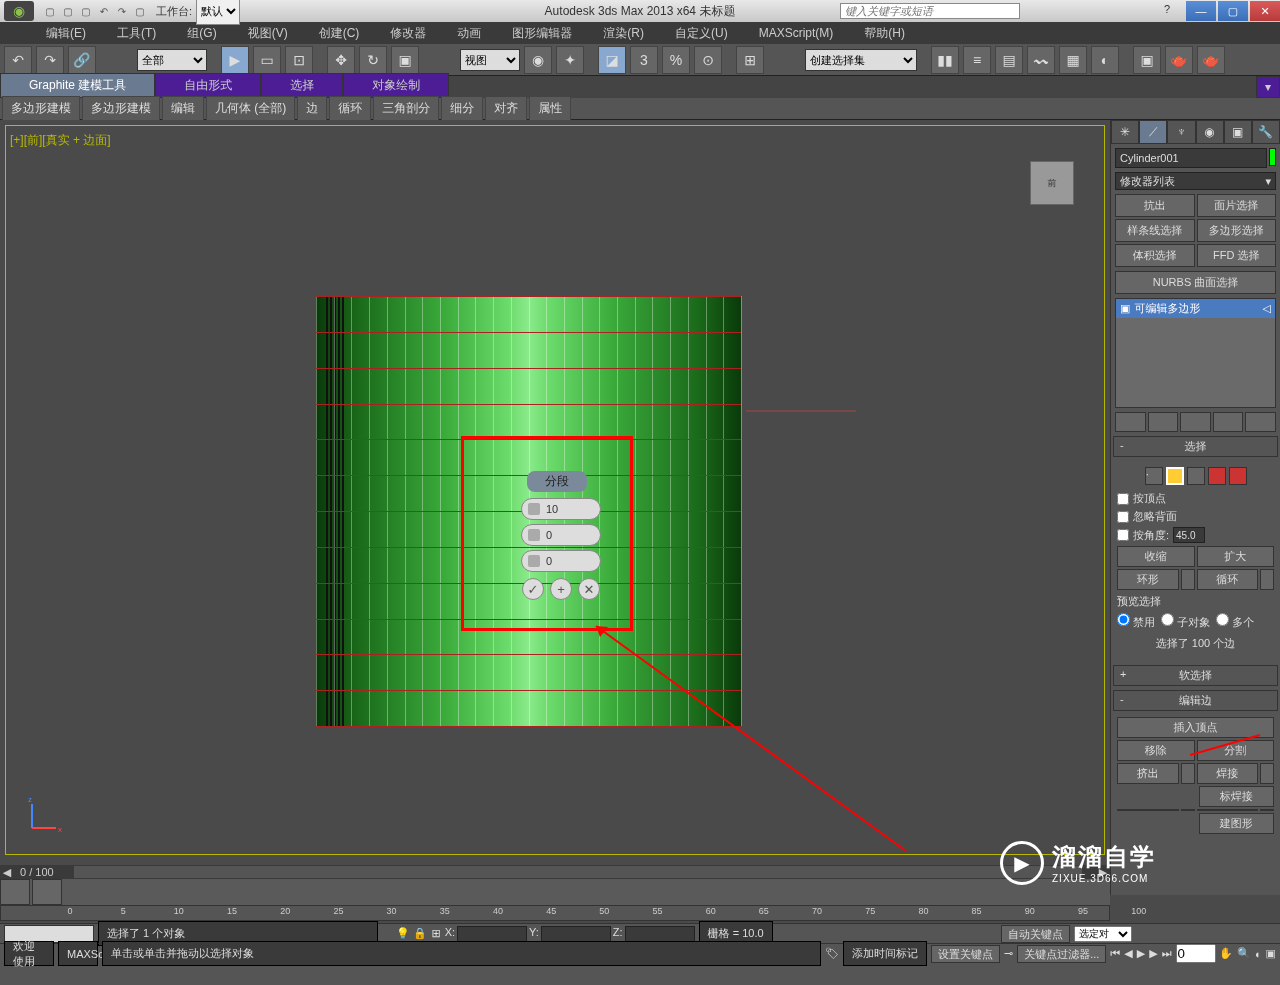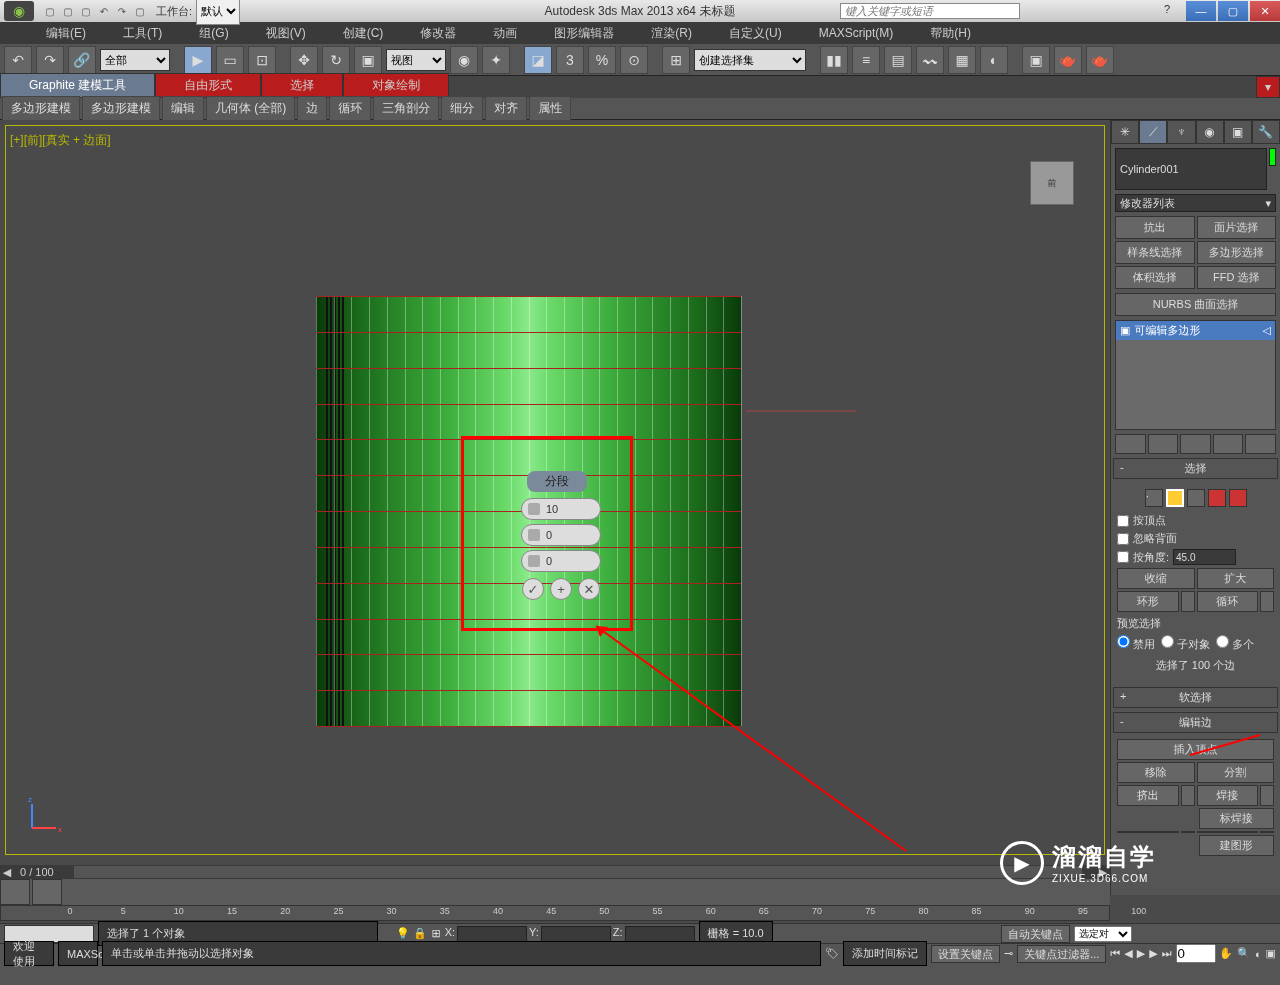--- a/index.html
+++ b/index.html
@@ -14,33 +14,33 @@
 .titlebar .workspace select { font-size: 11px; height: 28px; background: #f0f0f0; border: 1px solid #888; }
 .titlebar .title-text { position: absolute; left: 50%; transform: translateX(-50%); font-size: 12px; }
 .titlebar .search { position: absolute; right: 260px; width: 180px; height: 16px; background: #fff; border: 1px solid #888; color: #aaa; font-style: italic; padding: 0 4px; font-size: 11px; }
 .titlebar .right-icons { position: absolute; right: 100px; display: flex; gap: 4px; }
 .titlebar .right-icons span { width: 16px; height: 16px; }
 .titlebar .window-controls { position: absolute; right: 0; display: flex; }
 .titlebar .window-controls .btn { width: 30px; height: 20px; background: linear-gradient(#5a8fd8, #3a6fb8); margin-left: 2px; color: #fff; display: flex; align-items: center; justify-content: center; font-size: 11px; }
 .titlebar .window-controls .close { background: linear-gradient(#d85a5a, #b83a3a); }
 
 
-.menubar { height: 22px; background: #3a3a3a; display: flex; align-items: center; padding: 0 40px; gap: 25px; color: #ccc; font-size: 12px; }
+.menubar { height: 22px; background: #3a3a3a; display: flex; align-items: center; padding: 0 40px; gap: 19px; color: #ccc; font-size: 12px; }
 .menubar span { padding: 2px 6px; cursor: default; }
 
 
 .toolbar { height: 32px; background: #555; display: flex; align-items: center; padding: 0 4px; gap: 4px; border-bottom: 1px solid #222; }
 .toolbar .tbtn { width: 28px; height: 28px; background: #666; border: 1px solid #444; display: flex; align-items: center; justify-content: center; color: #ddd; font-size: 14px; }
 .toolbar .tbtn.active { background: #89a8d0; }
-.toolbar select { height: 22px; background: #ddd; border: 1px solid #333; font-size: 11px; }
+.toolbar select { height: 22px; background: #ddd; border: 1px solid #333; font-size: 11px; margin-left: 37px; }
 .toolbar .sep { width: 6px; }
 
 
 .ribbon-tabs { height: 22px; background: #444; display: flex; align-items: flex-end; color: #ccc; font-size: 12px; }
-.ribbon-tabs .tab { padding: 3px 28px; background: #b91c1c; border: 1px solid #333; }
+.ribbon-tabs .tab { padding: 3px 28px; background: #4c1d95; border: 1px solid #333; }
 .ribbon-tabs .tab.active { background: #6a7a90; color: #fff; }
 
 
 .ribbon-content { height: 22px; background: #555; display: flex; align-items: center; gap: 2px; padding: 0 2px; font-size: 12px; color: #ddd; border-bottom: 1px solid #222; }
 .ribbon-content .grp { padding: 3px 8px; background: #5a5a5a; border: 1px solid #444; }
 
 
 .main-area { position: absolute; top: 120px; left: 0; right: 170px; bottom: 125px; background: #4a4a4a; }
 .viewport-label { position: absolute; top: 12px; left: 10px; color: #b8b800; font-size: 12px; z-index: 5; }
 .viewport { position: absolute; top: 5px; left: 5px; right: 5px; bottom: 5px; border: 1px solid #b8b800; }
@@ -68,42 +68,42 @@
 
 
 .axis-gizmo { position: absolute; bottom: 18px; left: 18px; width: 40px; height: 40px; }
 
 
 .right-panel { position: absolute; top: 120px; right: 0; width: 170px; bottom: 90px; background: #555; border-left: 1px solid #333; overflow: hidden; color: #ddd; font-size: 11px; }
 .rp-tabs { height: 24px; display: flex; background: #444; }
 .rp-tabs .t { flex: 1; height: 24px; border: 1px solid #333; background: #555; display: flex; align-items: center; justify-content: center; font-size: 12px; }
 .rp-tabs .t.active { background: #6a7a90; }
 .rp-name { display: flex; margin: 4px; gap: 2px; }
-.rp-name input { flex: 1; background: #3a3a3a; border: 1px solid #222; color: #ddd; padding: 14px 4px; font-size: 11px; }
+.rp-name input { flex: 1; background: #3a3a3a; border: 1px solid #222; color: #ddd; padding: 3px 4px; font-size: 11px; }
 .rp-name .color { width: 16px; height: 18px; background: #00ff00; border: 1px solid #222; }
 .rp-dropdown { margin: 2px 4px; height: 18px; background: #3a3a3a; border: 1px solid #222; color: #ddd; padding: 0 4px; display: flex; align-items: center; justify-content: space-between; }
 .rp-btn-grid { display: grid; grid-template-columns: 1fr 1fr; gap: 2px; margin: 4px; }
 .rp-btn-grid .b { background: #666; border: 1px solid #333; text-align: center; padding: 3px 0; font-size: 11px; }
 .rp-nurbs { margin: 2px 4px; background: #666; border: 1px solid #333; text-align: center; padding: 3px 0; }
 .rp-stack { margin: 4px; height: 110px; background: #6a6a6a; border: 1px solid #333; }
 .rp-stack .item { background: #4a7ac0; color: #fff; padding: 2px 4px; display: flex; align-items: center; gap: 4px; }
 .rp-stack-btns { display: flex; gap: 2px; margin: 2px 4px; }
 .rp-stack-btns .sb { flex: 1; height: 20px; background: #666; border: 1px solid #333; }
 
 .rollout { margin: 4px 2px; }
 .rollout-header { background: #555; border: 1px solid #333; text-align: center; padding: 2px 0; position: relative; }
 .rollout-header .pm { position: absolute; left: 6px; }
 .rollout-body { background: #555; padding: 4px; }
 .sel-icons { display: flex; gap: 3px; justify-content: center; margin: 6px 0; }
 .sel-icons .si { width: 18px; height: 18px; border: 1px solid #333; background: #666; }
 .sel-icons .si.edge { background: #ffcc33; border: 2px solid #fff; }
 .sel-icons .si.red { background: #cc3333; }
 .chk-row { display: flex; align-items: center; gap: 4px; margin: 3px 0; font-size: 11px; }
 .chk-row input[type=checkbox]{ width: 12px; height: 12px; }
-.chk-row .spin { width: 63px; height: 16px; background: #3a3a3a; border: 1px solid #222; color: #ddd; padding: 0 2px; font-size: 10px; }
+.chk-row .spin { width: 32px; height: 16px; background: #3a3a3a; border: 1px solid #222; color: #ddd; padding: 0 2px; font-size: 10px; }
 .btn-row { display: flex; gap: 2px; margin: 2px 0; }
 .btn-row .b { flex: 1; background: #666; border: 1px solid #333; text-align: center; padding: 2px 0; font-size: 11px; }
 .btn-row .sq { width: 14px; background: #666; border: 1px solid #333; }
 .radio-row { display: flex; gap: 6px; margin: 4px 0; font-size: 11px; }
 .sel-count { text-align: center; margin: 6px 0; font-size: 11px; }
 .edit-grid { display: grid; grid-template-columns: 1fr 14px 1fr 14px; gap: 2px; margin: 2px 0; }
 .edit-grid .b { background: #666; border: 1px solid #333; text-align: center; padding: 2px 0; font-size: 11px; }
 .edit-grid .sq { background: #666; border: 1px solid #333; }
 .edit-grid .sq.active { background: #88a8d0; }
 .right-arrow { position: absolute; right: 22px; bottom: 155px; }

